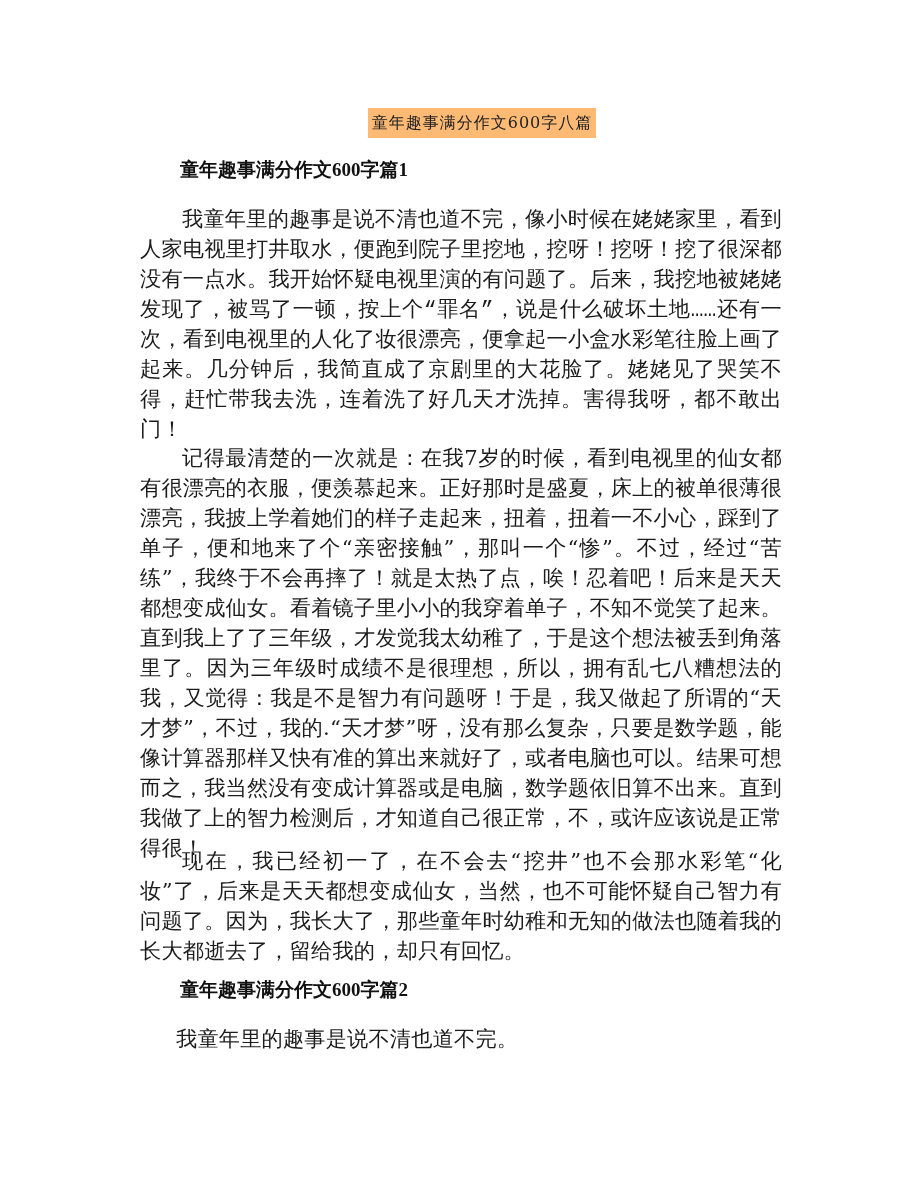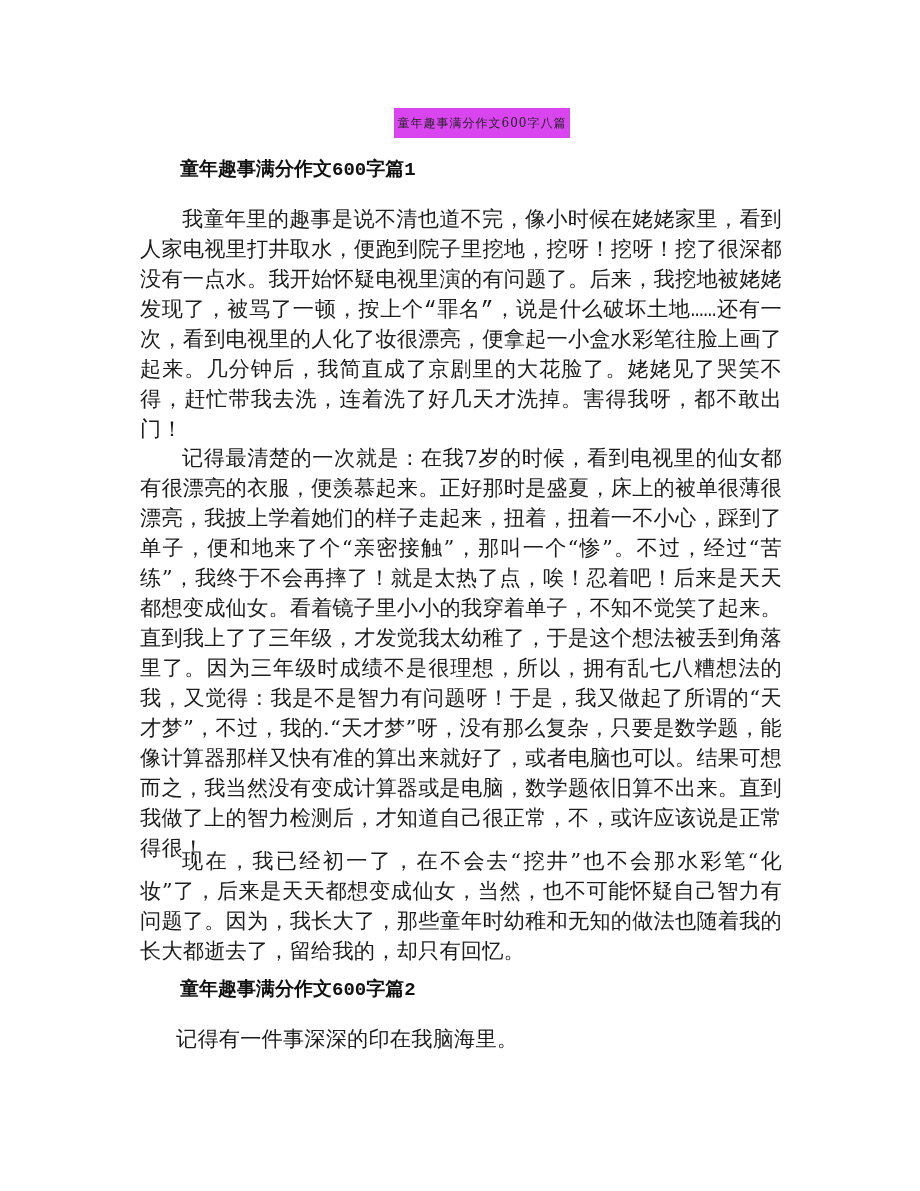--- a/index.html
+++ b/index.html
@@ -23,36 +23,36 @@
     }
     .doc-title-wrap {
       position: absolute;
       top: 108px;
       left: 0;
       width: 920px;
       text-align: center;
     }
     .doc-title {
       display: inline-block;
-      background: #d946ef;
-      font-size: 12px;
+      background: #fdba74;
+      font-size: 16px;
       line-height: 30px;
       padding: 0 4px;
       letter-spacing: 1px;
       color: #222;
       position: relative;
       left: 22px;
     }
     .section-heading {
       position: absolute;
       left: 40px;
       font-size: 19px;
       font-weight: bold;
       line-height: 28px;
-      font-family: Liberation Mono, monospace;
+      font-family: Liberation Serif, serif;
       color: #111;
       letter-spacing: 0px;
     }
     .para {
       position: absolute;
       left: 0;
       width: 642px;
       font-size: 21.2px;
       line-height: 30px;
       text-indent: 42px;
@@ -76,14 +76,14 @@
   <div class="section-heading" style="top:156px;">童年趣事满分作文600字篇1</div>
 
   <p class="para" style="top:205px; margin:0;font-family:Liberation Mono, monospace;">我童年里的趣事是说不清也道不完，像小时候在姥姥家里，看到人家电视里打井取水，便跑到院子里挖地，挖呀！挖呀！挖了很深都没有一点水。我开始怀疑电视里演的有问题了。后来，我挖地被姥姥发现了，被骂了一顿，按上个“罪名”，说是什么破坏土地……还有一次，看到电视里的人化了妆很漂亮，便拿起一小盒水彩笔往脸上画了起来。几分钟后，我简直成了京剧里的大花脸了。姥姥见了哭笑不得，赶忙带我去洗，连着洗了好几天才洗掉。害得我呀，都不敢出门！</p>
 
   <p class="para" style="top:443px; margin:0;">记得最清楚的一次就是：在我7岁的时候，看到电视里的仙女都有很漂亮的衣服，便羡慕起来。正好那时是盛夏，床上的被单很薄很漂亮，我披上学着她们的样子走起来，扭着，扭着一不小心，踩到了单子，便和地来了个“亲密接触”，那叫一个“惨”。不过，经过“苦练”，我终于不会再摔了！就是太热了点，唉！忍着吧！后来是天天都想变成仙女。看着镜子里小小的我穿着单子，不知不觉笑了起来。直到我上了了三年级，才发觉我太幼稚了，于是这个想法被丢到角落里了。因为三年级时成绩不是很理想，所以，拥有乱七八糟想法的我，又觉得：我是不是智力有问题呀！于是，我又做起了所谓的“天才梦”，不过，我的.“天才梦”呀，没有那么复杂，只要是数学题，能像计算器那样又快有准的算出来就好了，或者电脑也可以。结果可想而之，我当然没有变成计算器或是电脑，数学题依旧算不出来。直到我做了上的智力检测后，才知道自己很正常，不，或许应该说是正常得很！</p>
 
   <p class="para" style="top:846px; margin:0;">现在，我已经初一了，在不会去“挖井”也不会那水彩笔“化妆”了，后来是天天都想变成仙女，当然，也不可能怀疑自己智力有问题了。因为，我长大了，那些童年时幼稚和无知的做法也随着我的长大都逝去了，留给我的，却只有回忆。</p>
 
   <div class="section-heading" style="top:976px;text-align:center;">童年趣事满分作文600字篇2</div>
 
-  <p class="para noindent" style="top:1024px; margin:0;">记得有一件事深深的印在我脑海里。</p>
+  <p class="para noindent" style="top:1024px; margin:0;">我童年里的趣事是说不清也道不完。</p>
 </div>
 
 </body></html>

